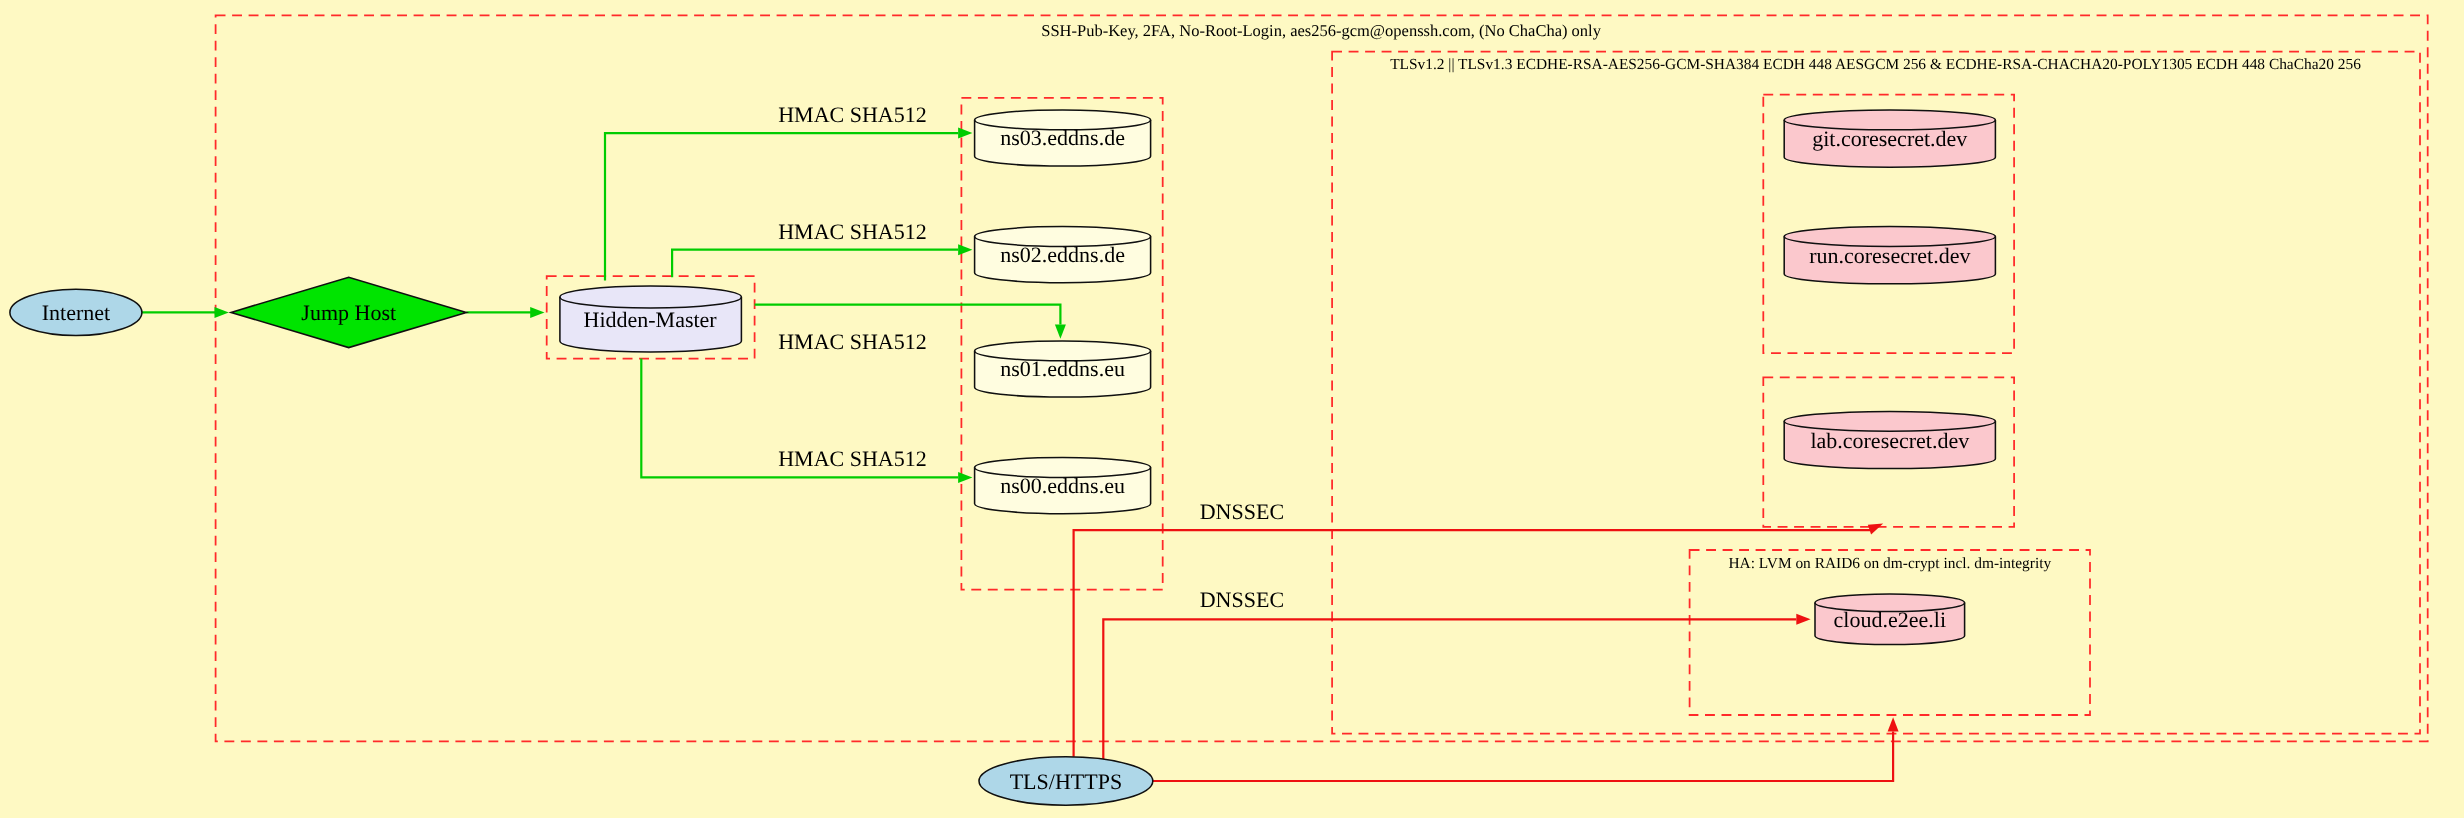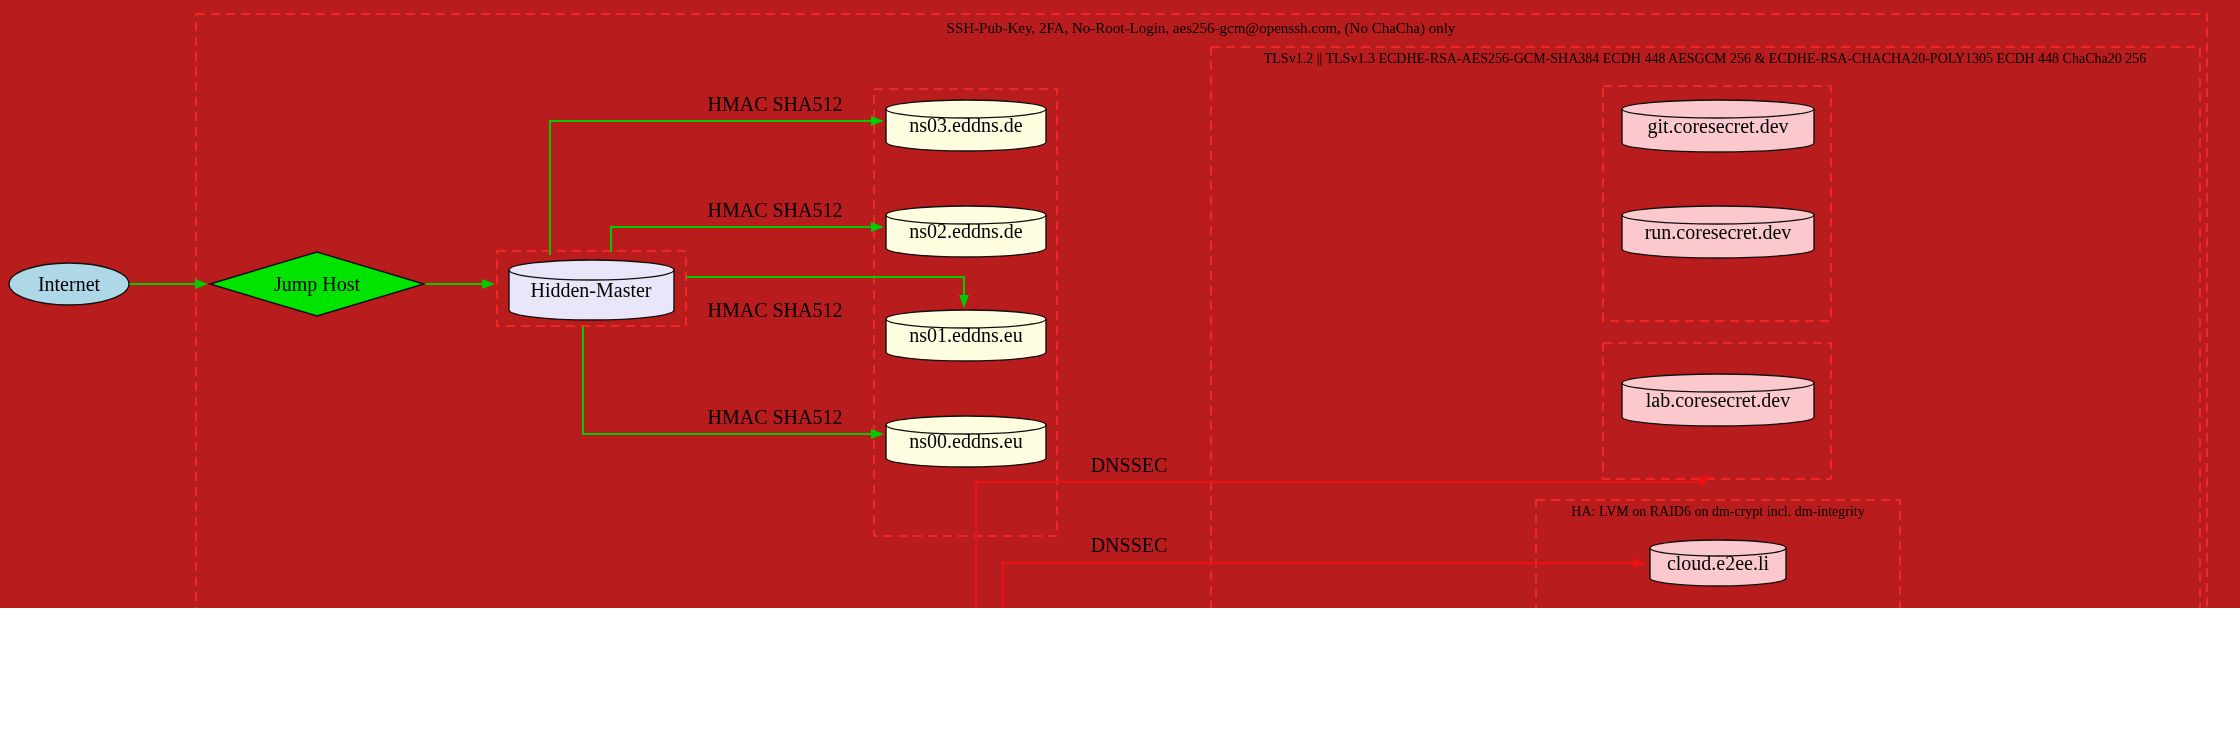--- a/index.html
+++ b/index.html
@@ -1,16 +1,16 @@
 <!DOCTYPE html>
 <html><head>
 <meta charset="utf-8">
 <style>
   html, body { margin: 0; padding: 0; background: #ffffff; }
-  #canvas { position: relative; width: 2240px; height: 608px; background: #b91c1c; overflow: hidden; }
+  #canvas { position: relative; width: 2240px; height: 744px; background: #fef9c3; overflow: hidden; }
   svg { position: absolute; top: 0; left: 0; }
 
   .cluster   { fill: none; stroke: #ff2a2a; stroke-width: 1.6; stroke-dasharray: 9 6; }
   .shape     { stroke: #101010; stroke-width: 1.4; }
   .lid       { fill: none; stroke: #101010; stroke-width: 1.4; }
   .edge-g    { fill: none; stroke: #00cc00; stroke-width: 2; }
   .ah-g      { fill: #00cc00; stroke: none; }
   .edge-r    { fill: none; stroke: #ee1111; stroke-width: 2; }
   .ah-r      { fill: #ee1111; stroke: none; }
 

